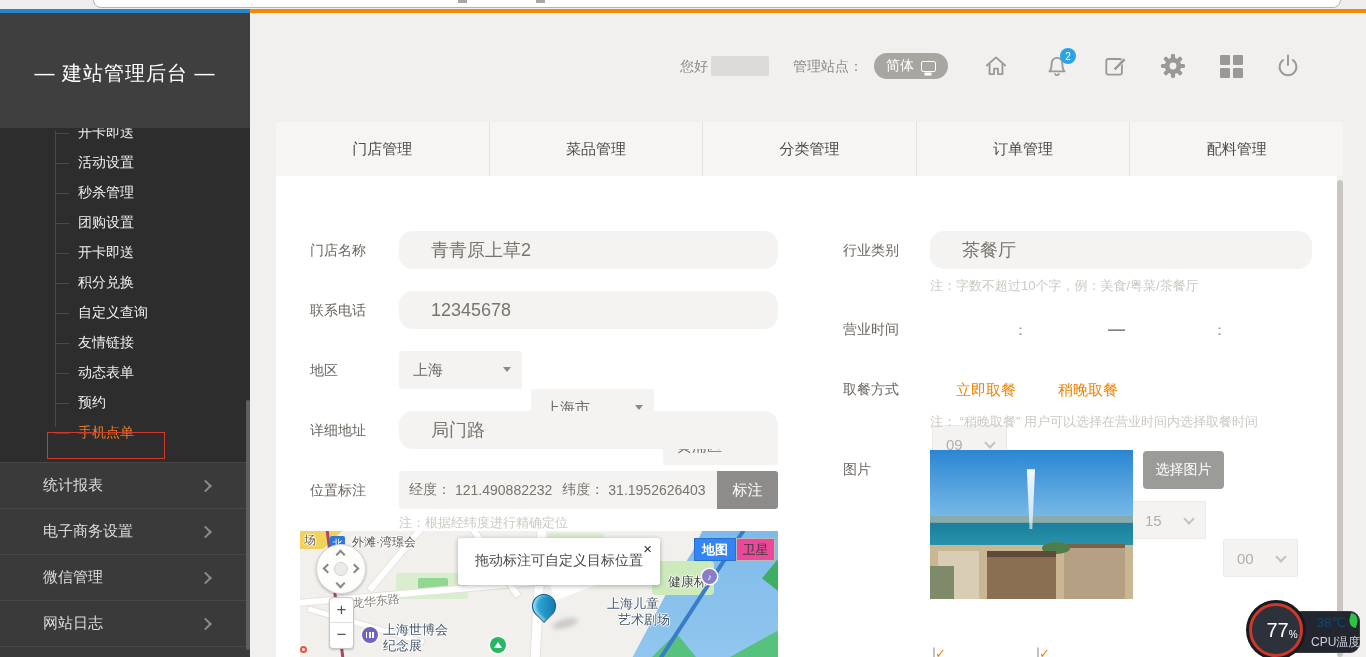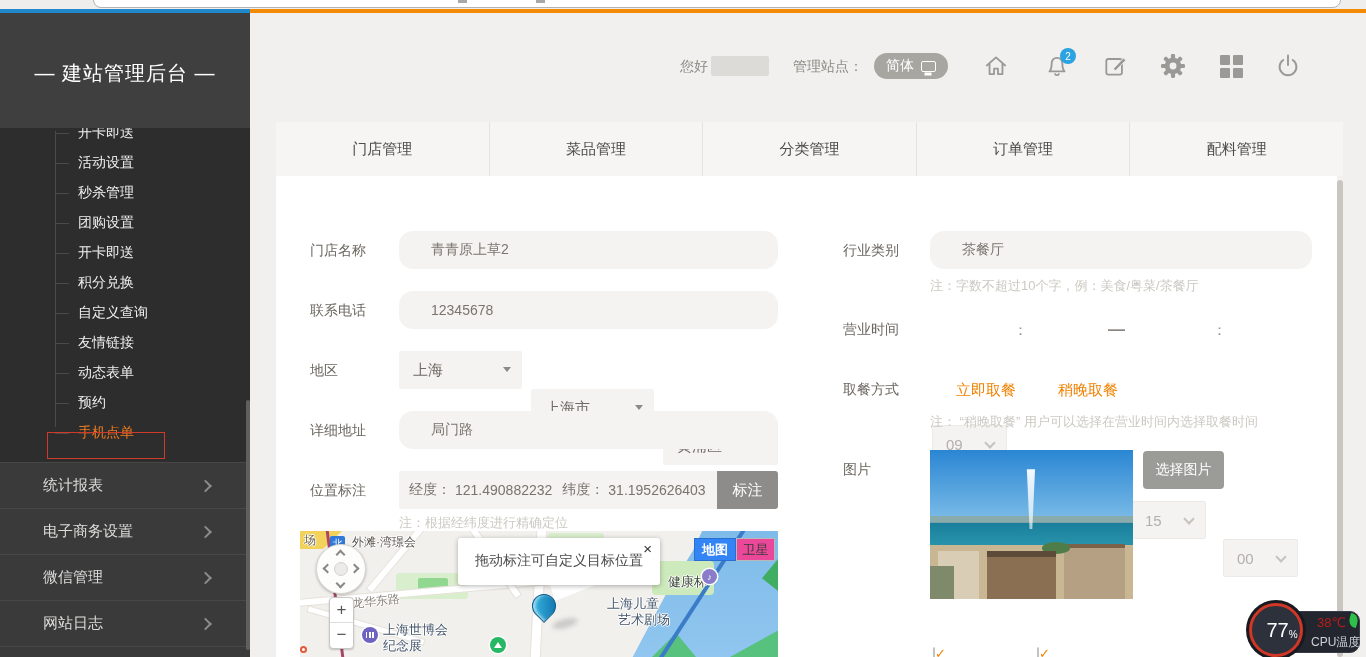--- a/index.html
+++ b/index.html
@@ -50,21 +50,21 @@
   .tab:last-child { border-right:none; }
 
   
   .panel { left:276px; top:176px; width:1061px; height:481px; background:#fff; }
   .vscroll-track { left:1337px; top:178px; width:6px; height:479px; background:#f3f2f0; }
   .vscroll-thumb { left:1337px; top:180px; width:6px; height:477px; background:#c9c6c2; border-radius:3px; }
 
   
   .lbl { font-size:14px; color:#6b6660; }
   .note { font-size:13px; color:#ccc9c2; }
-  .tf { background:#f4f3f1; height:38px; display:flex; align-items:center; padding-left:32px; font-size:14px; color:#7a746d; border-radius:14px; }
+  .tf { background:#f4f3f1; height:38px; display:flex; align-items:center; padding-left:32px; font-size:18px; color:#7a746d; border-radius:14px; }
   .sel { background:#f4f3f1; height:38px; display:flex; align-items:center; padding-left:14px; font-size:15px; color:#6f6a64; border-radius:2px; position:relative; cursor:pointer; }
   .caret { position:absolute; right:11px; top:16px; width:0; height:0; border-left:4px solid transparent; border-right:4px solid transparent; border-top:5px solid #8a8a86; }
   .tsel { background:#f4f3f1; border:1px solid #eceae6; height:38px; width:75px; display:flex; align-items:center; padding-left:13px; font-size:15px; color:#b3b0aa; border-radius:2px; position:relative; cursor:pointer; }
   .chev-dn { position:absolute; right:12px; top:13px; width:8px; height:8px; border-left:2px solid #c6c3be; border-bottom:2px solid #c6c3be; transform:rotate(-45deg); }
   .tcolon { font-size:15px; color:#9a958e; }
   .tdash { font-size:17px; color:#8a857e; font-weight:bold; }
   .btn-mark { left:717px; top:471px; width:61px; height:38px; background:#8d8c8a; color:#fff; font-size:15px; display:flex; align-items:center; justify-content:center; border-radius:0 3px 3px 0; cursor:pointer; }
   .btn-choose { left:1143px; top:451px; width:81px; height:38px; background:#9b9b98; color:#fff; font-size:14px; display:flex; align-items:center; justify-content:center; border-radius:4px; cursor:pointer; }
   .cb { width:15px; height:15px; background:#fff; border:1px solid #c3c3c3; border-radius:2px; position:relative; cursor:pointer; }
   .cb:after { content:"✓"; position:absolute; left:1px; top:-2px; font-size:13px; font-weight:bold; color:#f08200; }
@@ -133,21 +133,21 @@
   .ph-b4 { left:0; top:78%; width:12%; height:22%; background:#7e8a6a; }
   .ph-trees { left:55%; top:62%; width:14%; height:8%; background:#4f7d4a; border-radius:50%; }
 
   
   .cpu { left:1247px; top:601px; width:119px; height:56px; z-index:9; }
   .cpu * { position:absolute; }
   .cpu-pill { left:23px; top:10px; width:90px; height:42px; background:#23262e; border:1px solid #383c46; border-radius:10px; }
   .cpu-circle { left:2px; top:2px; width:54px; height:54px; background:#2c313c; border:3px solid #d03726; border-radius:50%; box-shadow:0 0 0 3px #171a20; display:flex; align-items:center; justify-content:center;padding-left:12px; }
   .cpu-pct { position:static; color:#fff; font-size:20px; }
   .cpu-pctsign { position:static; color:#fff; font-size:10px; margin-top:8px; }
-  .cpu-temp { left:70px; top:14px; color:#b91c1c; font-size:13px; }
+  .cpu-temp { left:70px; top:14px; color:#0c4a6e; font-size:13px; }
   .leaf { left:102px; top:13px; width:9px; height:13px; background:#2fc04a; border-radius:0 70% 0 70%; transform:rotate(18deg); }
   .cpu-lbl { left:64px; top:33px; color:#ccd1da; font-size:12px; }
 </style>
 </head>
 <body>
 
 <div id="screen">
 
   
   <div class="abs browser-strip">

